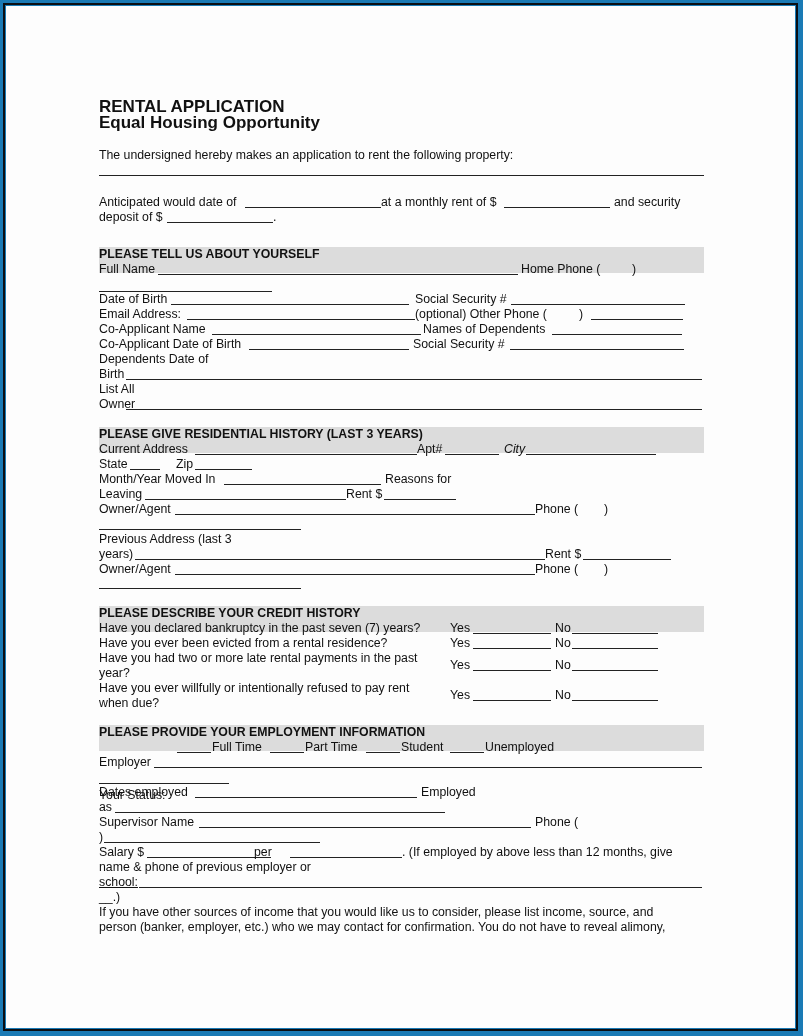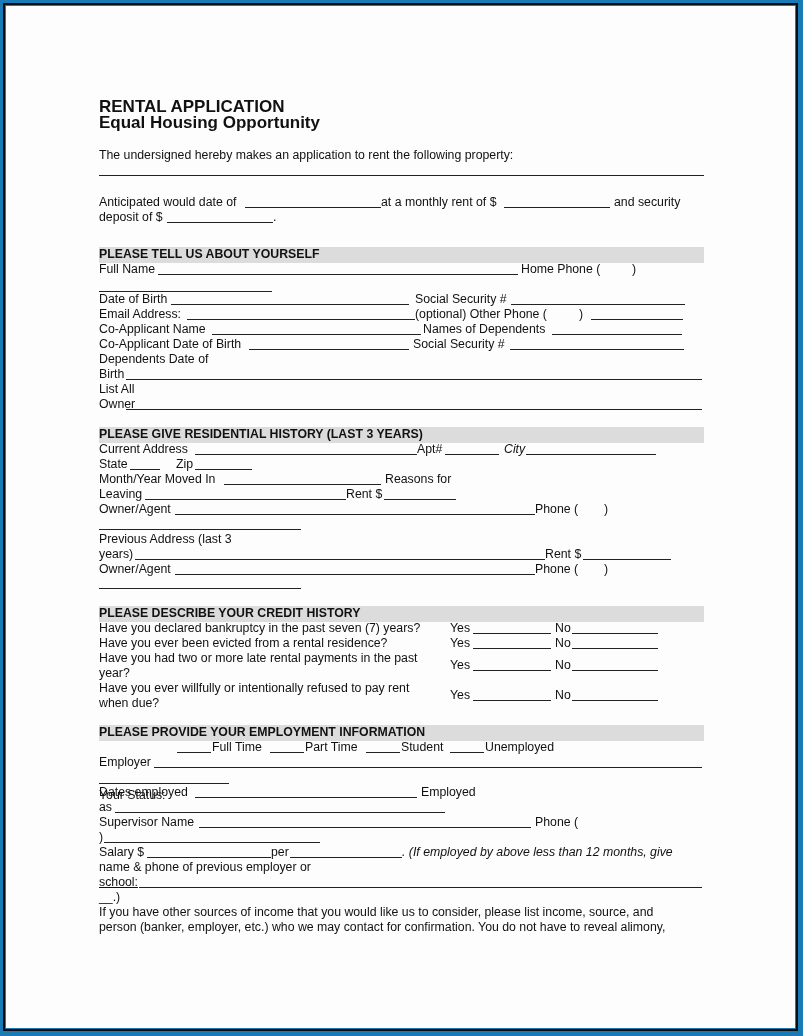--- a/index.html
+++ b/index.html
@@ -17,21 +17,21 @@
     position: absolute; left: 6px; top: 6px; width: 789px; height: 1022px;
     background: #fdfdfd; box-sizing: border-box;
   }
   .content {
     position: absolute; left: 93px; top: 0; width: 611px;
     font-size: 12.3px; line-height: 15px;
   }
   .abs { position: absolute; white-space: nowrap; }
   .title { font-weight: bold; font-size: 17px; text-align: left; width: 611px; left: 0; }
   .hdr {
-    position: absolute; left: 0; width: 605px; height: 16px; background: #dcdcdc;
+    position: absolute; left: 0; width: 605px; height: 26px; background: #dcdcdc;
     font-weight: bold; font-size: 12.3px; line-height: 15px; padding-left: 0px; box-sizing: border-box;
   }
   .line { position: absolute; border-bottom: 1px solid #222; height: 0; }
 </style>
 </head>
 <body>
 
 <div class="frame"></div>
 <div class="page">
   <div class="content">
@@ -176,23 +176,23 @@
     <div class="line" style="left:16px;top:806px;width:330px;"></div>
 
     <div class="abs" style="left:0;top:809px;">Supervisor Name</div>
     <div class="line" style="left:100px;top:821px;width:332px;"></div>
     <div class="abs" style="left:436px;top:809px;">Phone (</div>
     <div class="abs" style="left:0;top:824px;">)</div>
     <div class="line" style="left:5px;top:836px;width:216px;"></div>
 
     <div class="abs" style="left:0;top:839px;">Salary $</div>
     <div class="line" style="left:48px;top:851px;width:124px;"></div>
-    <div class="abs" style="left:172px;top:839px;">per</div>
+    <div class="abs" style="left:155px;top:839px;">per</div>
     <div class="line" style="left:191px;top:851px;width:112px;"></div>
-    <div class="abs" style="left:303px;top:839px;font-style:italic;">.  (If employed by above less than 12 months, give</div>
+    <div class="abs" style="left:303px;top:839px;">.  (If employed by above less than 12 months, give</div>
     <div class="abs" style="left:0;top:854px;">name &amp; phone of previous employer or</div>
     <div class="abs" style="left:0;top:869px;text-decoration:underline;">school:</div>
     <div class="line" style="left:40px;top:881px;width:563px;"></div>
     <div class="abs" style="left:0;top:884px;">__.)</div>
 
     <div class="abs" style="left:0;top:899px;">If you have other sources of income that you would like us to consider, please list income, source, and</div>
     <div class="abs" style="left:0;top:914px;">person (banker, employer, etc.) who we may contact for confirmation. You do not have to reveal alimony,</div>
   </div>
 </div>
 

